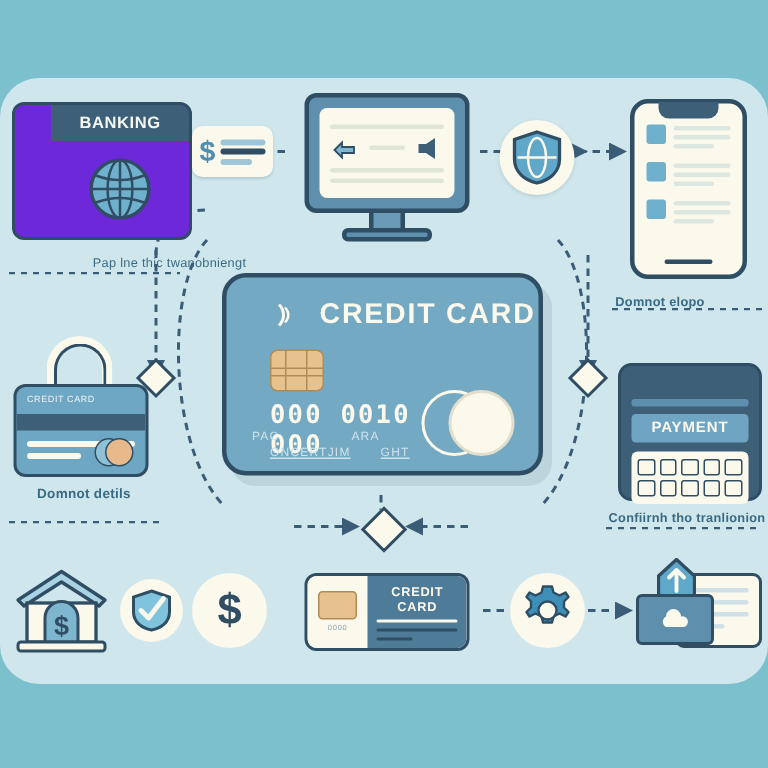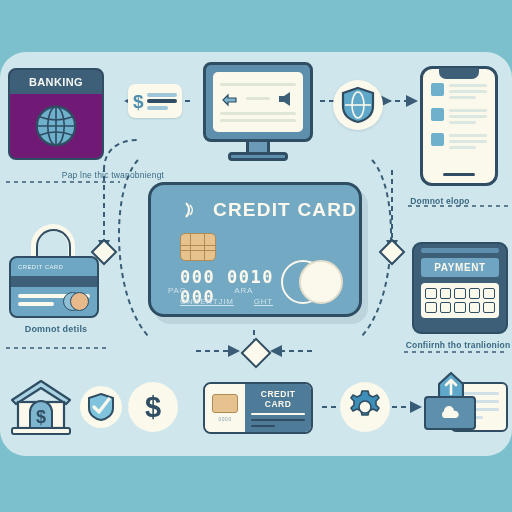--- a/index.html
+++ b/index.html
@@ -20,21 +20,21 @@
   .abs{position:absolute;}
 
   
   .cap{
     position:absolute;color:#2e5f7a;font-size:8.5px;letter-spacing:.2px;
     text-align:center;white-space:nowrap;opacity:.92;
   }
 
   
   .bank-win{left:8px;top:68px;width:92px;height:88px;
-    background:#701a75;border:2.5px solid #2f4d63;border-radius:8px;overflow:hidden;}
+    background:#6d28d9;border:2.5px solid #2f4d63;border-radius:8px;overflow:hidden;padding-left:24px;}
   .bank-bar{height:24px;background:#3d5f78;display:flex;align-items:center;justify-content:center;}
   .bank-bar span{color:#f4f7f2;font-size:11px;font-weight:bold;letter-spacing:.4px;}
   .bank-body{height:calc(100% - 24px);display:flex;align-items:center;justify-content:center;}
   .globe{width:44px;height:44px;}
 
   
   .check-ic{left:128px;top:84px;width:54px;height:34px;background:#fbf8ec;
     border-radius:7px;box-shadow:0 1px 2px rgba(40,70,90,.18);
     display:flex;align-items:center;gap:3px;padding:0 5px;box-sizing:border-box;}
   .check-ic .dollar{color:#4d8fb0;font-size:19px;font-weight:bold;line-height:1;}
@@ -104,21 +104,21 @@
   .bc-sub1 b{font-weight:normal;margin-left:48px;}
   .bc-sub2{position:absolute;left:29px;top:112px;color:#cfe2ea;font-size:8px;letter-spacing:.8px;text-decoration:underline;}
   .bc-sub2 b{font-weight:normal;margin-left:20px;}
   .bc-circles{position:absolute;right:16px;bottom:14px;width:62px;height:40px;}
   .bc-circles span{position:absolute;top:0;width:40px;height:40px;border-radius:50%;}
   .bc-circles span.a{left:0;background:#74a9c4;border:2.5px solid #fbf8ec;}
   .bc-circles span.b{right:0;background:#fbf8ec;border:2.5px solid #e3ddcb;}
 
   
   .pos{left:412px;top:242px;width:96px;height:92px;background:#3d5f78;
-    border:2.5px solid #2f4d63;border-radius:9px;box-sizing:border-box;padding:4px 7px;}
+    border:2.5px solid #2f4d63;border-radius:9px;box-sizing:border-box;padding:22px 7px;}
   .pos-slot{height:5px;background:#5e8fad;border-radius:2px;margin-bottom:5px;}
   .pos-head{height:19px;background:#6fa5c2;border-radius:3px;display:flex;align-items:center;justify-content:center;margin-bottom:6px;}
   .pos-head span{color:#fbf8ec;font-size:10px;font-weight:bold;letter-spacing:.6px;}
   .pos-pad{background:#fbf8ec;border-radius:4px;padding:5px 4px;display:grid;
     grid-template-columns:repeat(5,1fr);gap:3px;}
   .pos-key{height:9px;border:1.5px solid #2f4d63;border-radius:2px;}
 
   
   .bank-bld{left:8px;top:378px;width:66px;height:58px;}
   .shield-chk{left:80px;top:386px;width:42px;height:42px;background:#fbf8ec;border-radius:50%;

